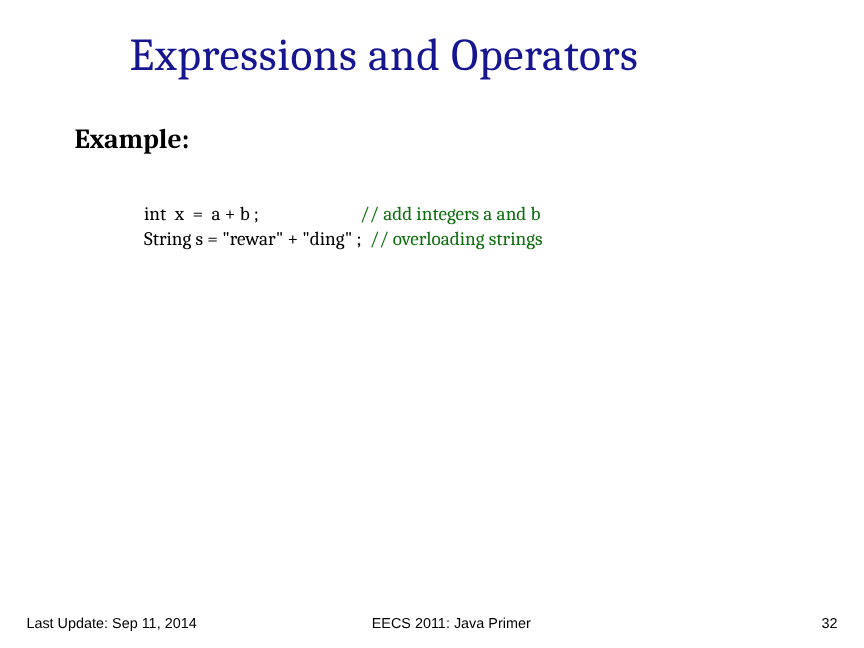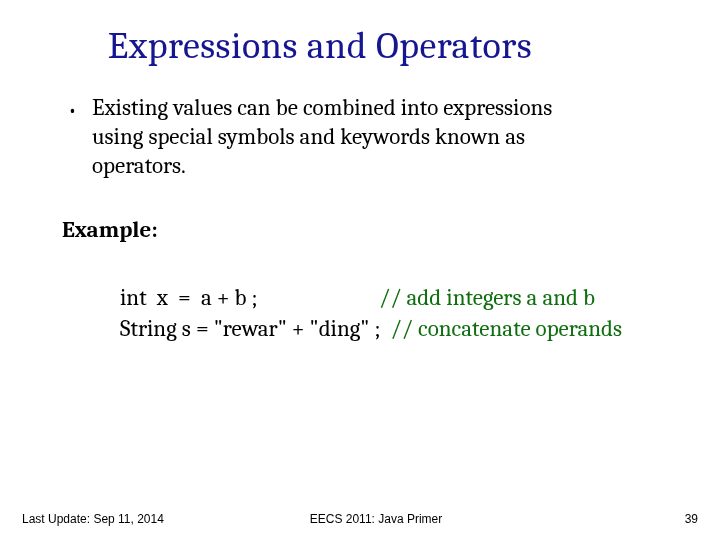--- a/index.html
+++ b/index.html
@@ -5,46 +5,42 @@
   * { margin: 0; padding: 0; box-sizing: border-box; }
   html, body { width: 720px; height: 540px; background: #fff; font-family: Cambria, Georgia, 'Times New Roman', serif; color: #000; }
   .slide { position: relative; width: 640px; height: 540px; }
   .title { text-align: center; font-size: 38px; color: #171691; padding-top: 24px; font-weight: 400; letter-spacing: 0.5px; }
   .content { padding: 26px 62px 0 62px; font-size: 23px; line-height: 1.25; }
   .bullet { display: flex; margin-bottom: 36px; }
   .bullet .dot { width: 30px; flex-shrink: 0; }
   .bullet .dot::before { content: "•"; font-size: 20px; position: relative; top: 2px; left: 6px; }
   .bullet .text { flex: 1; }
   .example-label { font-weight: 700; font-size: 23px; margin-top: 8px; margin-bottom: 6px; }
-  .example-block { padding-left: 58px; font-size: 23px; line-height: 1.35; margin-top: 37px; }
+  .example-block { padding-left: 58px; font-size: 16px; line-height: 1.35; margin-top: 37px; }
   .codeline { white-space: pre; font-family: Cambria, Georgia, 'Times New Roman', serif; }
   .code-part { color: #000; }
   .comment-part { color: #0f6e0f; }
   .footer { position: absolute; bottom: 14px; left: 0; width: 720px; font-family: Arial, Helvetica, sans-serif; font-size: 12px; color: #000; }
   .footer-left { position: absolute; left: 22px; bottom: 0; }
   .footer-center { position: absolute; left: 16px; width: 720px; text-align: center; bottom: 0; }
   .footer-right { position: absolute; right: 22px; bottom: 0; }
 </style>
 </head>
 <body>
 
 <div class="slide">
   <h1 class="title">Expressions and Operators</h1>
 
   <div class="content">
-    <div class="bullet">
-      <div class="dot"></div>
-      <div class="text">Existing values can be combined into expressions using special symbols and keywords known as operators.</div>
-    </div>
 
     <div class="example-label">Example:</div>
     <div class="example-block">
       <div class="codeline"><span class="code-part">int  x  =  a + b ;                        </span><span class="comment-part">// add integers a and b</span></div>
-      <div class="codeline"><span class="code-part">String s = "rewar" + "ding" ;  </span><span class="comment-part">// concatenate operands</span></div>
+      <div class="codeline"><span class="code-part">String s = "rewar" + "ding" ;  </span><span class="comment-part">// overloading strings</span></div>
     </div>
   </div>
 
   <div class="footer">
     <div class="footer-left">Last Update: Sep 11, 2014</div>
     <div class="footer-center">EECS 2011: Java Primer</div>
-    <div class="footer-right">39</div>
+    <div class="footer-right">32</div>
   </div>
 </div>
 
 </body></html>

